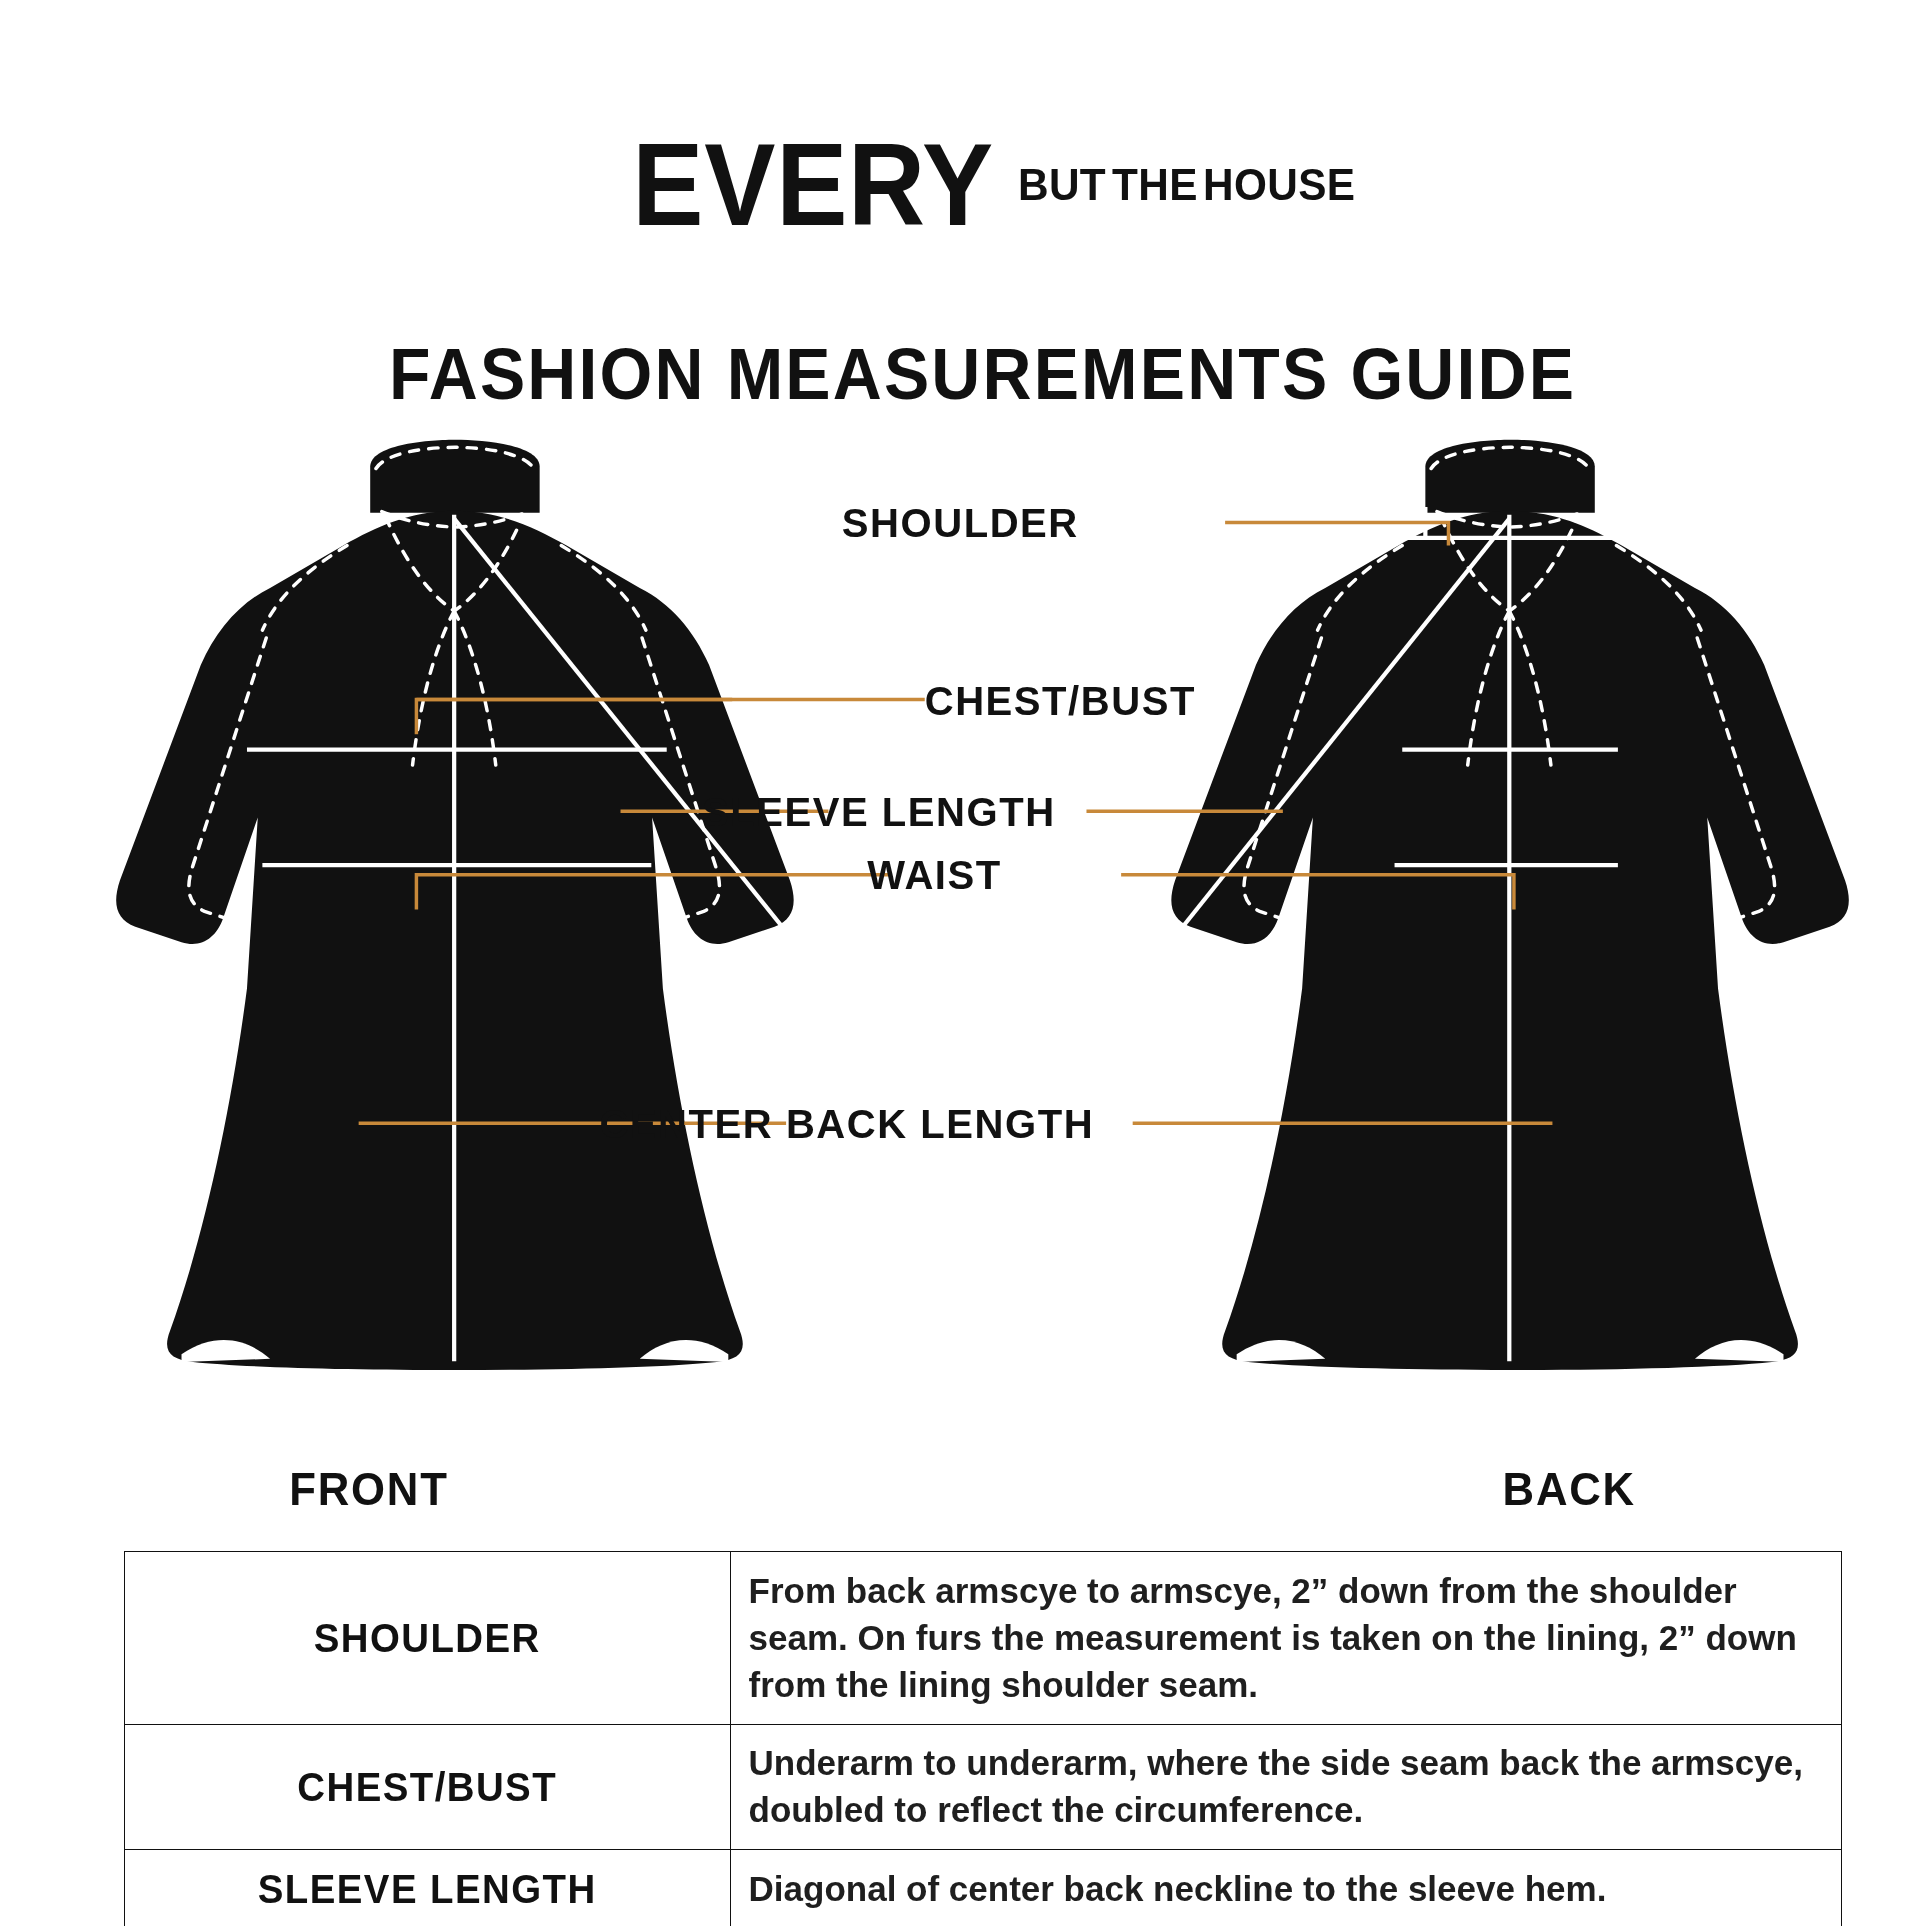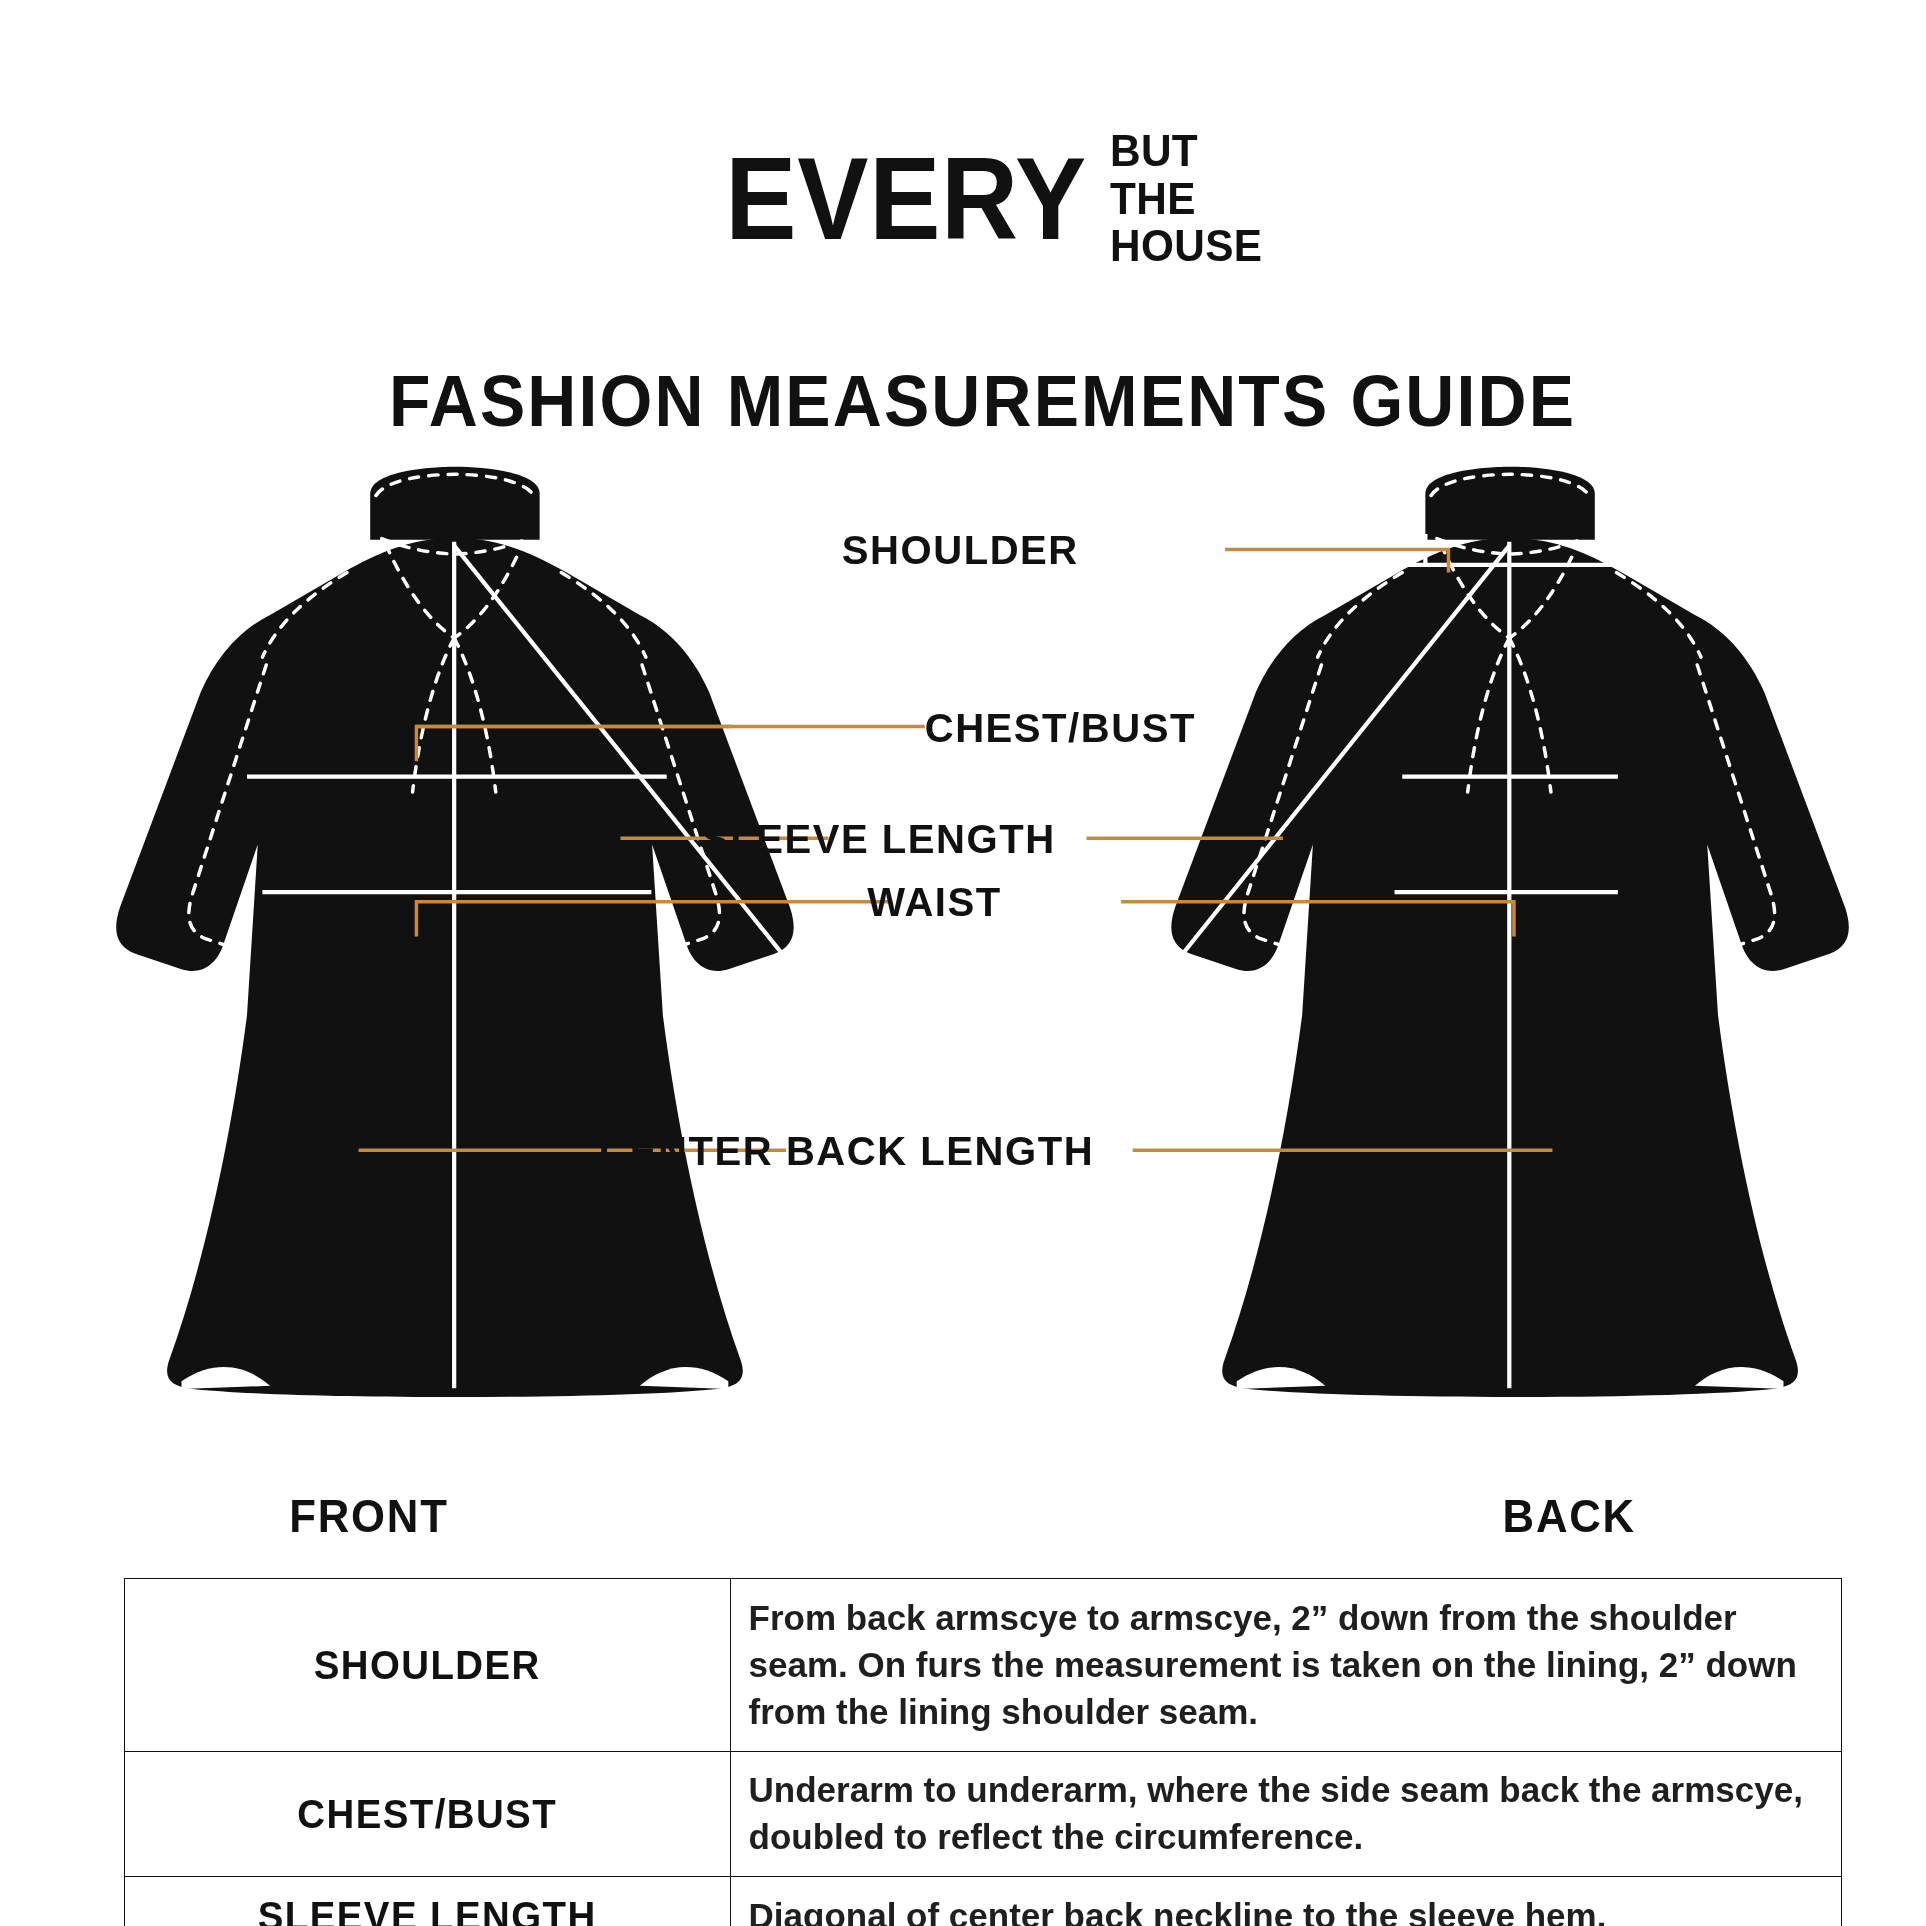--- a/index.html
+++ b/index.html
@@ -59,21 +59,21 @@
     font-family: "Liberation Sans Narrow", "Liberation Sans", sans-serif;
     font-weight: 700;
     font-size: 116px;
     letter-spacing: 0.8px;
     line-height: 1;
     color: #111111;
     transform: scaleX(0.92);
   }
   .logo-right {
     display: flex;
-    flex-direction: column;
+    flex-direction: row;
     justify-content: center;
     margin-left: 13px;
     line-height: 1.06;
   }
   .logo-right span {
     font-family: "Liberation Sans Narrow", "Liberation Sans", sans-serif;
     font-weight: 700;
     font-size: 45px;
     letter-spacing: 0.4px;
     color: #111111;

